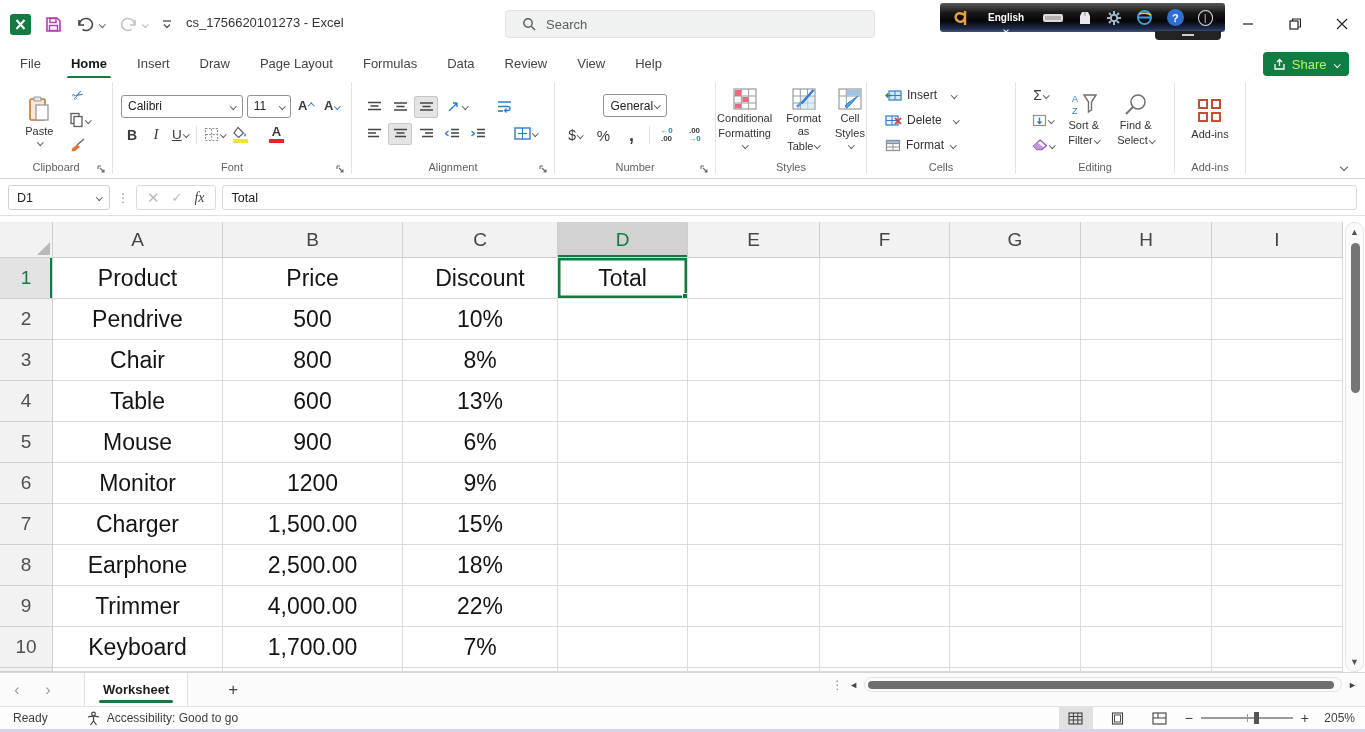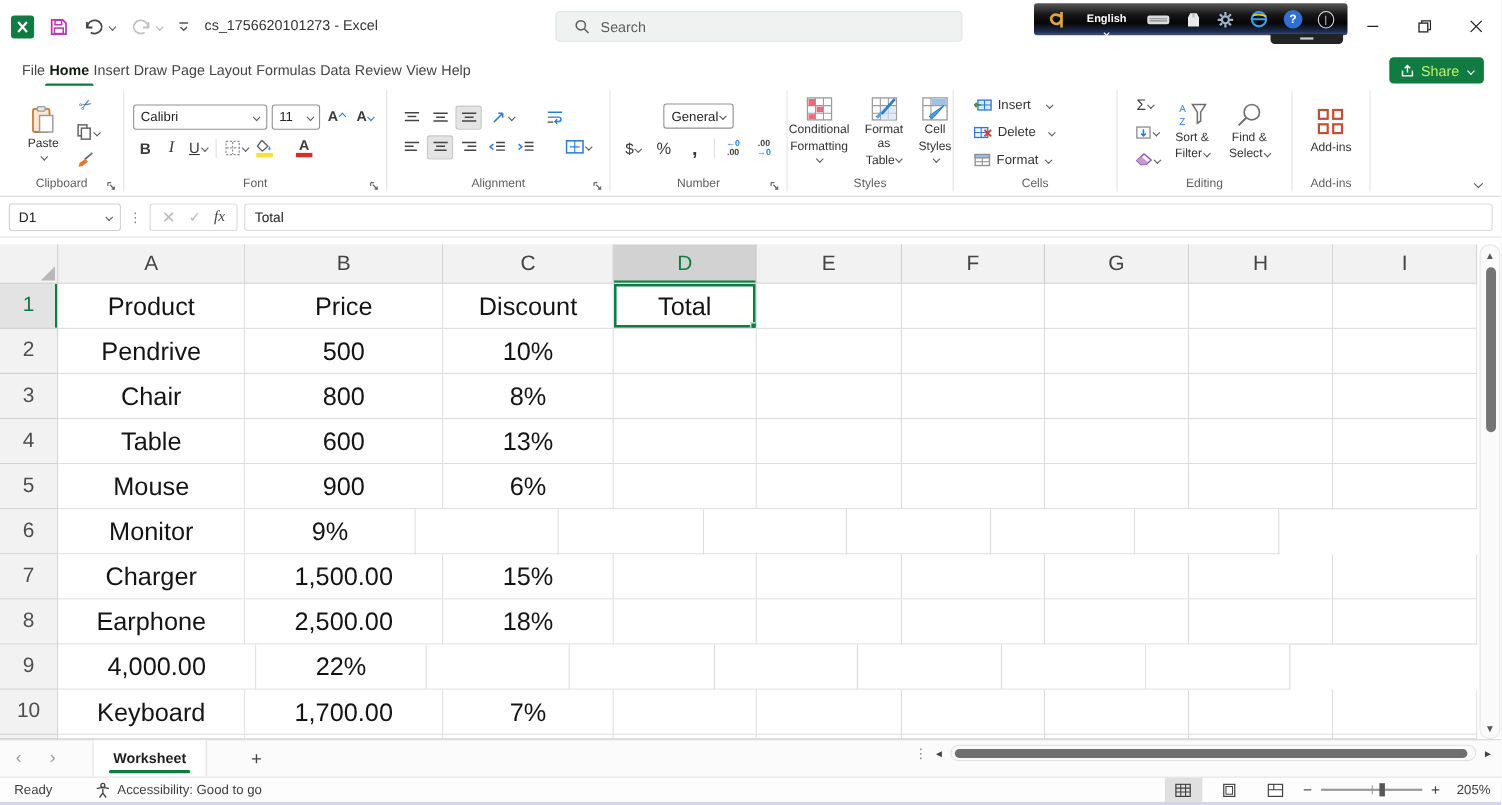--- a/index.html
+++ b/index.html
@@ -21,21 +21,21 @@
     display:flex; align-items:center; gap:14px; padding:0 12px; }
   .langbar .lb-ic { display:flex; align-items:center; justify-content:center; }
   .lb-lang { color:#fff; font-size:10px; font-weight:bold; position:relative; padding:0 4px; }
   .lb-lang .cvw { position:absolute; left:50%; bottom:-9px; transform:translateX(-50%) rotate(45deg); width:4px; height:4px; border-right:1.5px solid #fff; border-bottom:1.5px solid #fff; }
   .lb-help { width:17px; height:17px; border-radius:50%; background:#2f6fd0; color:#fff; font-size:11px; font-weight:bold; display:flex; align-items:center; justify-content:center; }
   .lb-pwr { width:16px; height:16px; border-radius:50%; border:1.6px solid #ddd; color:#ddd; font-size:9px; display:flex; align-items:center; justify-content:center; }
   .lb-grip { position:absolute; left:1155px; top:31px; width:66px; height:9px; background:#232323; border-radius:0 0 4px 4px; }
   .lb-grip::after { content:""; position:absolute; left:50%; top:3px; transform:translateX(-50%); width:12px; height:2px; background:#cfcfcf; }
 
   
-  .tabsrow { position:absolute; left:0; top:48px; width:100%; height:30px; background:#fff; display:flex; align-items:center; padding-left:18px; }
+  .tabsrow { position:absolute; left:0; top:48px; width:100%; height:30px; background:#fff; display:flex; align-items:center; padding-left:18px; gap:26px; }
   .rtab { font-size:13px; color:#444; padding:5px 2px; position:relative; cursor:default; }
   .rtab.active { color:#0f1b11; font-weight:bold; }
   .rtab.active::after { content:""; position:absolute; left:-2px; right:-2px; bottom:-3px; height:3px; background:#107c41; border-radius:2px; }
   .sharebtn { position:absolute; right:16px; top:4px; height:24px; background:#107c41; border-radius:4px; color:#bef264; font-size:13px; display:flex; align-items:center; gap:6px; padding:0 10px; }
 
   
   .ribbon { position:absolute; left:0; top:78px; width:100%; height:101px; background:#fff; border-bottom:1px solid #d8d8d8; display:flex; }
   .rgroup { display:flex; flex-direction:column; padding:4px 4px 0 4px; }
   .rgc { flex:1; display:flex; align-items:center; justify-content:center; }
   .rgl { height:20px; font-size:11px; color:#5f5f5f; text-align:center; position:relative; line-height:18px; }
@@ -701,20 +701,21 @@
         <div class="c wD"></div>
         <div class="c wE"></div>
         <div class="c wF"></div>
         <div class="c wG"></div>
         <div class="c wH"></div>
         <div class="c wI"></div>
       </div>
     <div class="grow">
         <div class="c w0 rn">6</div>
         <div class="c wA">Monitor</div>
+        <div class="c wB">1200</div>
         <div class="c wC">9%</div>
         <div class="c wD"></div>
         <div class="c wE"></div>
         <div class="c wF"></div>
         <div class="c wG"></div>
         <div class="c wH"></div>
         <div class="c wI"></div>
       </div>
     <div class="grow">
         <div class="c w0 rn">7</div>
@@ -735,20 +736,21 @@
         <div class="c wC">18%</div>
         <div class="c wD"></div>
         <div class="c wE"></div>
         <div class="c wF"></div>
         <div class="c wG"></div>
         <div class="c wH"></div>
         <div class="c wI"></div>
       </div>
     <div class="grow">
         <div class="c w0 rn">9</div>
+        <div class="c wA">Trimmer</div>
         <div class="c wB">4,000.00</div>
         <div class="c wC">22%</div>
         <div class="c wD"></div>
         <div class="c wE"></div>
         <div class="c wF"></div>
         <div class="c wG"></div>
         <div class="c wH"></div>
         <div class="c wI"></div>
       </div>
     <div class="grow">

